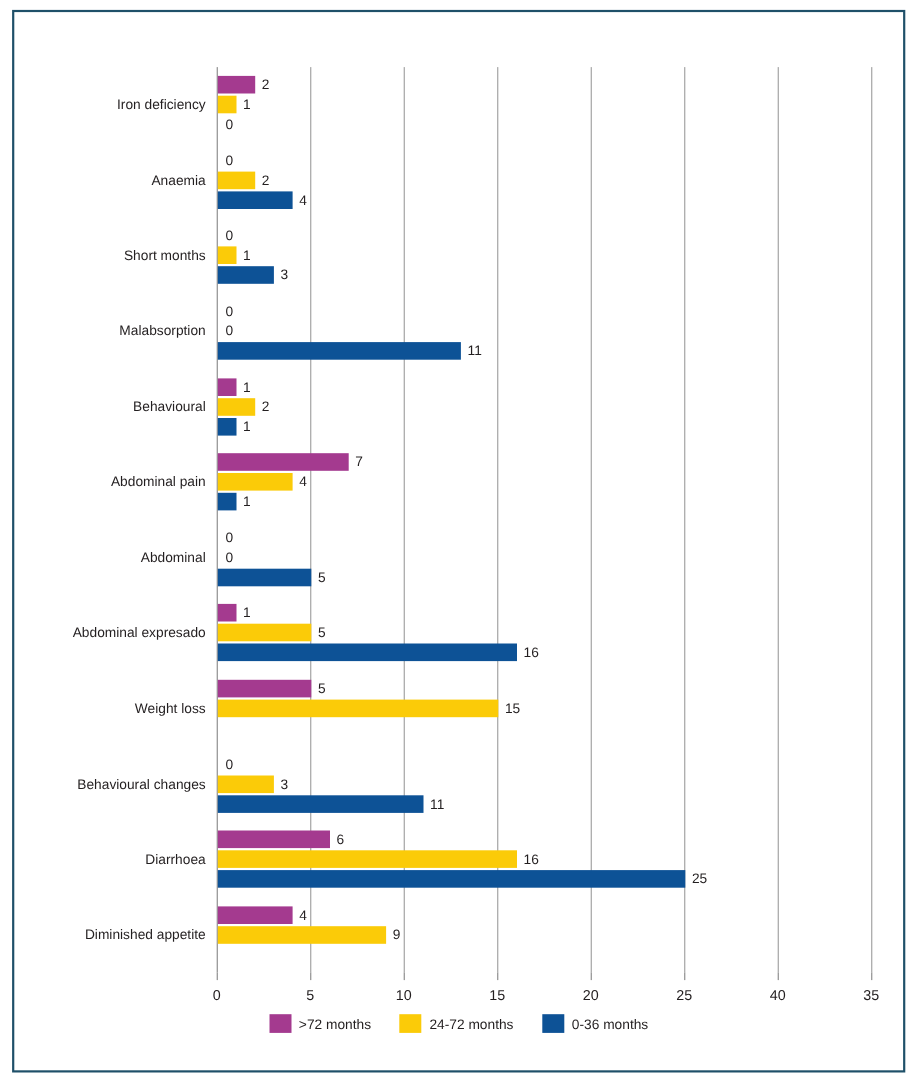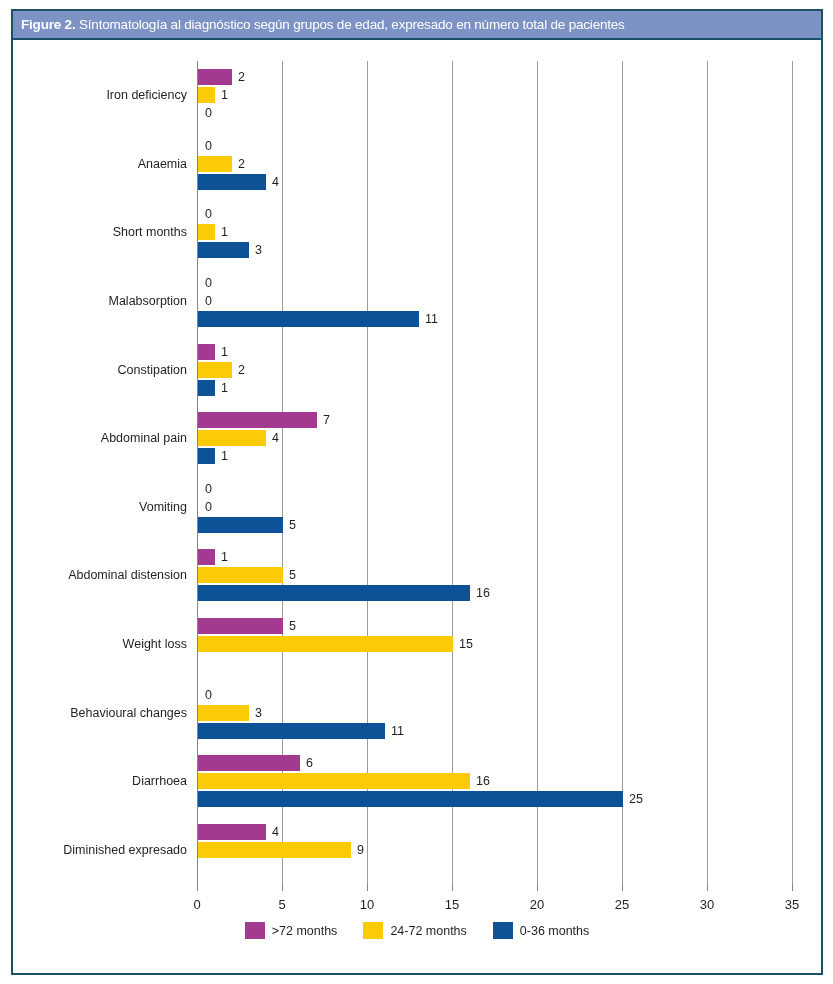--- a/index.html
+++ b/index.html
@@ -151,25 +151,20 @@
     color: #231f20;
     white-space: nowrap;
   }
 </style>
 </head>
 <body>
 
 <div id="figure-root">
   <div class="figure-box">
 
-    <div class="caption-bar">
-      <div class="caption-text">
-        <span class="strong">Figure 2.</span><span> Síntomatología al diagnóstico según grupos de edad, expresado en número total de pacientes</span>
-      </div>
-    </div>
 
     <div class="chart-area">
       <div class="plot" id="plot">
         <div class="axis-line"></div>
       <div class="tick" style="left: 0px;"></div>
           <div class="tick-label" style="left: 0px;">0</div>
           <div class="gridline" style="left: 85px;"></div>
           <div class="tick" style="left: 85px;"></div>
           <div class="tick-label" style="left: 85px;">5</div>
           <div class="gridline" style="left: 170px;"></div>
@@ -179,21 +174,21 @@
           <div class="tick" style="left: 255px;"></div>
           <div class="tick-label" style="left: 255px;">15</div>
           <div class="gridline" style="left: 340px;"></div>
           <div class="tick" style="left: 340px;"></div>
           <div class="tick-label" style="left: 340px;">20</div>
           <div class="gridline" style="left: 425px;"></div>
           <div class="tick" style="left: 425px;"></div>
           <div class="tick-label" style="left: 425px;">25</div>
           <div class="gridline" style="left: 510px;"></div>
           <div class="tick" style="left: 510px;"></div>
-          <div class="tick-label" style="left: 510px;">30</div>
+          <div class="tick-label" style="left: 510px;">40</div>
           <div class="gridline" style="left: 595px;"></div>
           <div class="tick" style="left: 595px;"></div>
           <div class="tick-label" style="left: 595px;">35</div>
           <div class="group" style="top: 0px; height: 68.5833px;">
             <div class="cat-label">Iron deficiency</div>
             <div class="bar-row" style="top: 8.29167px; width: 34px;">
               <div class="bar" style="background: rgb(164, 58, 143); width: 100%;"></div>
               <div class="bar-value" style="left: 100%;">2</div>
             </div>
             <div class="bar-row" style="top: 26.2917px; width: 17px;">
@@ -239,21 +234,21 @@
             </div>
             <div class="bar-row" style="top: 26.2917px; width: 1px;">
               <div class="bar-value" style="left: 100%;">0</div>
             </div>
             <div class="bar-row" style="top: 44.2917px; width: 221px;">
               <div class="bar" style="background: rgb(13, 82, 150); width: 100%;"></div>
               <div class="bar-value" style="left: 100%;">11</div>
             </div>
           </div>
           <div class="group" style="top: 274.333px; height: 68.5833px;">
-            <div class="cat-label">Constipation</div>
+            <div class="cat-label">Behavioural</div>
             <div class="bar-row" style="top: 8.29167px; width: 17px;">
               <div class="bar" style="background: rgb(164, 58, 143); width: 100%;"></div>
               <div class="bar-value" style="left: 100%;">1</div>
             </div>
             <div class="bar-row" style="top: 26.2917px; width: 34px;">
               <div class="bar" style="background: rgb(251, 203, 8); width: 100%;"></div>
               <div class="bar-value" style="left: 100%;">2</div>
             </div>
             <div class="bar-row" style="top: 44.2917px; width: 17px;">
               <div class="bar" style="background: rgb(13, 82, 150); width: 100%;"></div>
@@ -269,34 +264,34 @@
             <div class="bar-row" style="top: 26.2917px; width: 68px;">
               <div class="bar" style="background: rgb(251, 203, 8); width: 100%;"></div>
               <div class="bar-value" style="left: 100%;">4</div>
             </div>
             <div class="bar-row" style="top: 44.2917px; width: 17px;">
               <div class="bar" style="background: rgb(13, 82, 150); width: 100%;"></div>
               <div class="bar-value" style="left: 100%;">1</div>
             </div>
           </div>
           <div class="group" style="top: 411.5px; height: 68.5833px;">
-            <div class="cat-label">Vomiting</div>
+            <div class="cat-label">Abdominal</div>
             <div class="bar-row" style="top: 8.29167px; width: 1px;">
               <div class="bar-value" style="left: 100%;">0</div>
             </div>
             <div class="bar-row" style="top: 26.2917px; width: 1px;">
               <div class="bar-value" style="left: 100%;">0</div>
             </div>
             <div class="bar-row" style="top: 44.2917px; width: 85px;">
               <div class="bar" style="background: rgb(13, 82, 150); width: 100%;"></div>
               <div class="bar-value" style="left: 100%;">5</div>
             </div>
           </div>
           <div class="group" style="top: 480.083px; height: 68.5833px;">
-            <div class="cat-label">Abdominal distension</div>
+            <div class="cat-label">Abdominal expresado</div>
             <div class="bar-row" style="top: 8.29167px; width: 17px;">
               <div class="bar" style="background: rgb(164, 58, 143); width: 100%;"></div>
               <div class="bar-value" style="left: 100%;">1</div>
             </div>
             <div class="bar-row" style="top: 26.2917px; width: 85px;">
               <div class="bar" style="background: rgb(251, 203, 8); width: 100%;"></div>
               <div class="bar-value" style="left: 100%;">5</div>
             </div>
             <div class="bar-row" style="top: 44.2917px; width: 272px;">
               <div class="bar" style="background: rgb(13, 82, 150); width: 100%;"></div>
@@ -337,21 +332,21 @@
             <div class="bar-row" style="top: 26.2917px; width: 272px;">
               <div class="bar" style="background: rgb(251, 203, 8); width: 100%;"></div>
               <div class="bar-value" style="left: 100%;">16</div>
             </div>
             <div class="bar-row" style="top: 44.2917px; width: 425px;">
               <div class="bar" style="background: rgb(13, 82, 150); width: 100%;"></div>
               <div class="bar-value" style="left: 100%;">25</div>
             </div>
           </div>
           <div class="group" style="top: 754.417px; height: 68.5833px;">
-            <div class="cat-label">Diminished expresado</div>
+            <div class="cat-label">Diminished appetite</div>
             <div class="bar-row" style="top: 8.29167px; width: 68px;">
               <div class="bar" style="background: rgb(164, 58, 143); width: 100%;"></div>
               <div class="bar-value" style="left: 100%;">4</div>
             </div>
             <div class="bar-row" style="top: 26.2917px; width: 153px;">
               <div class="bar" style="background: rgb(251, 203, 8); width: 100%;"></div>
               <div class="bar-value" style="left: 100%;">9</div>
             </div>
           </div>
         </div>

